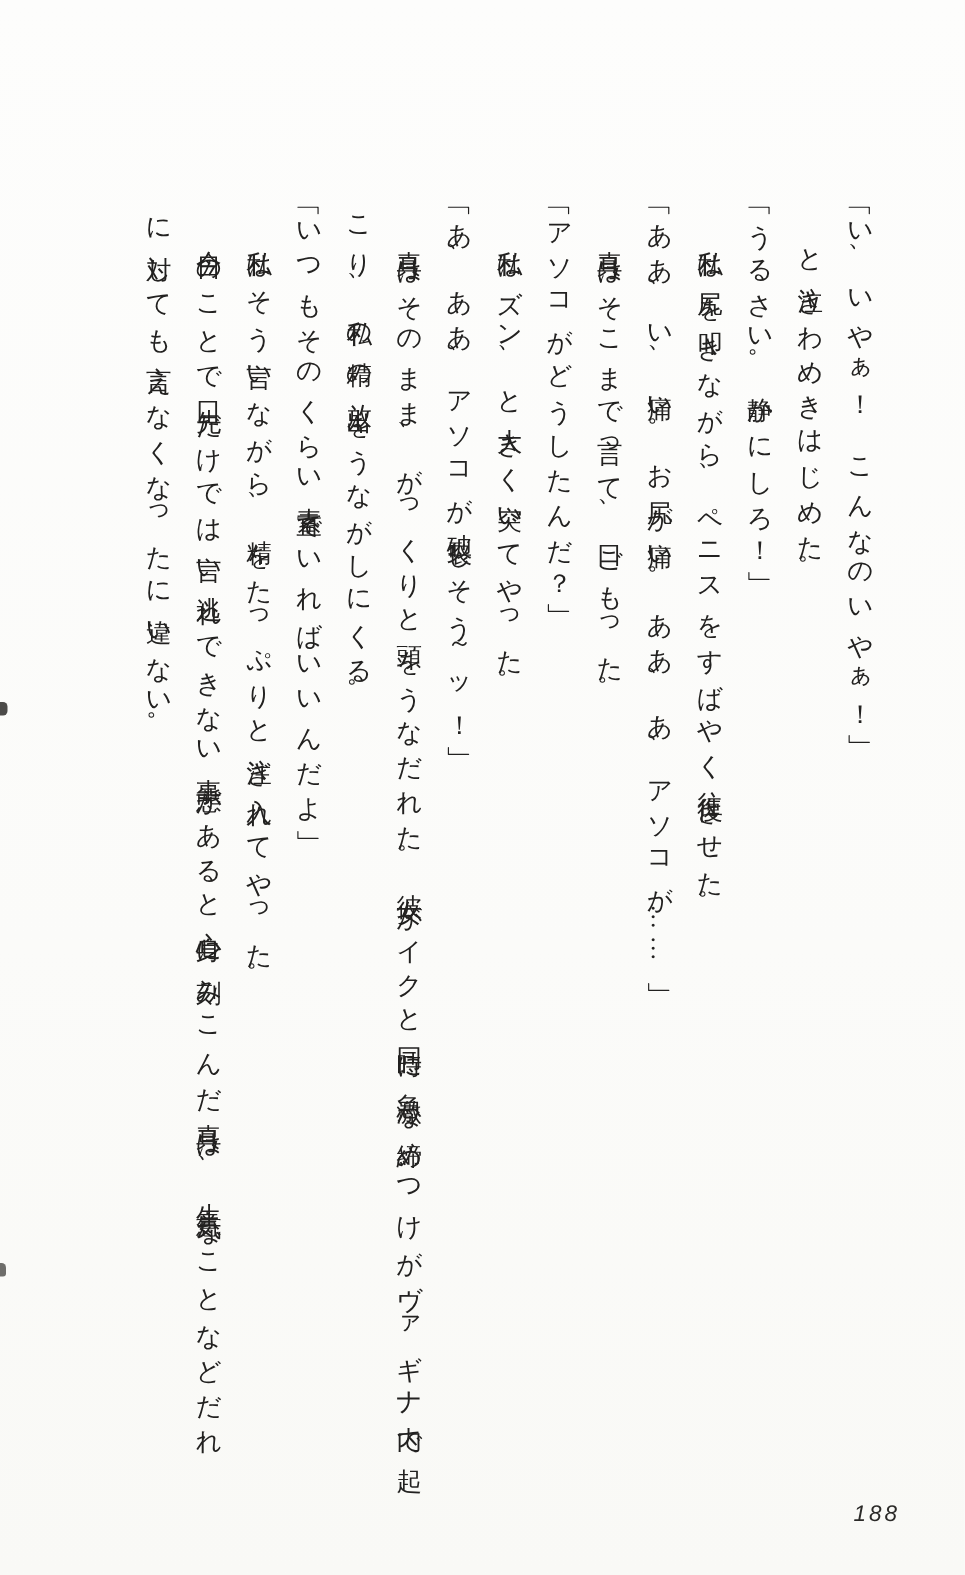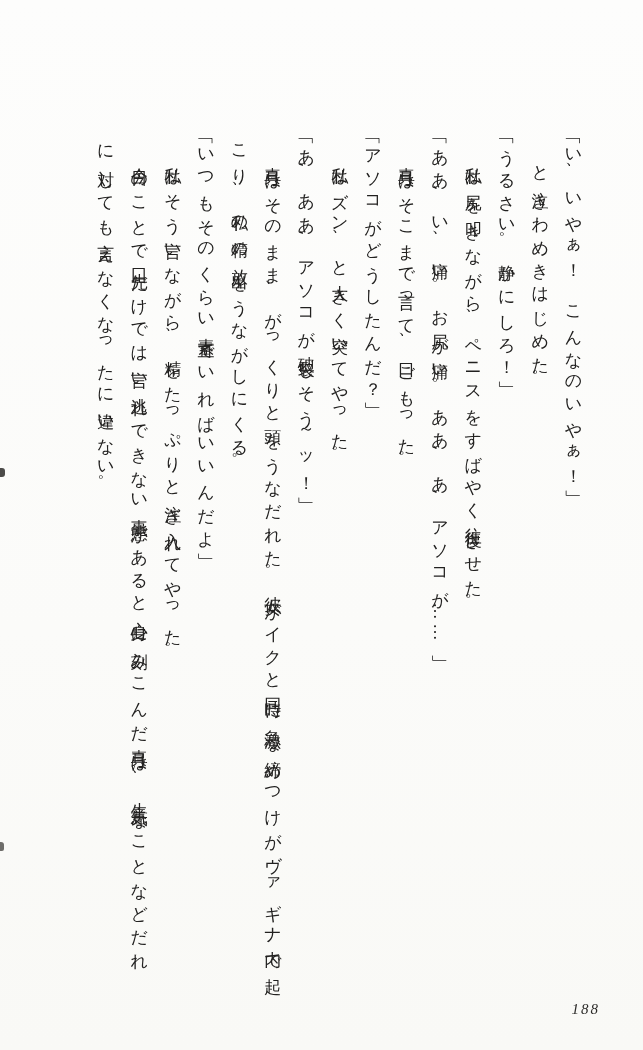--- a/index.html
+++ b/index.html
@@ -38,21 +38,21 @@
     padding: 0;
   }
   
   .para.indent {
     text-indent: 21px;
   }
   .page-number {
     position: absolute;
     right: 43px;
     bottom: 32px;
-    font-family: Liberation Serif, serif;
+    font-family: Liberation Sans, sans-serif;
     font-style: italic;
     font-size: 15px;
     letter-spacing: 2px;
     color: #2b2a28;
   }
   
   .scan-mark {
     position: absolute;
     left: 0;
   }

